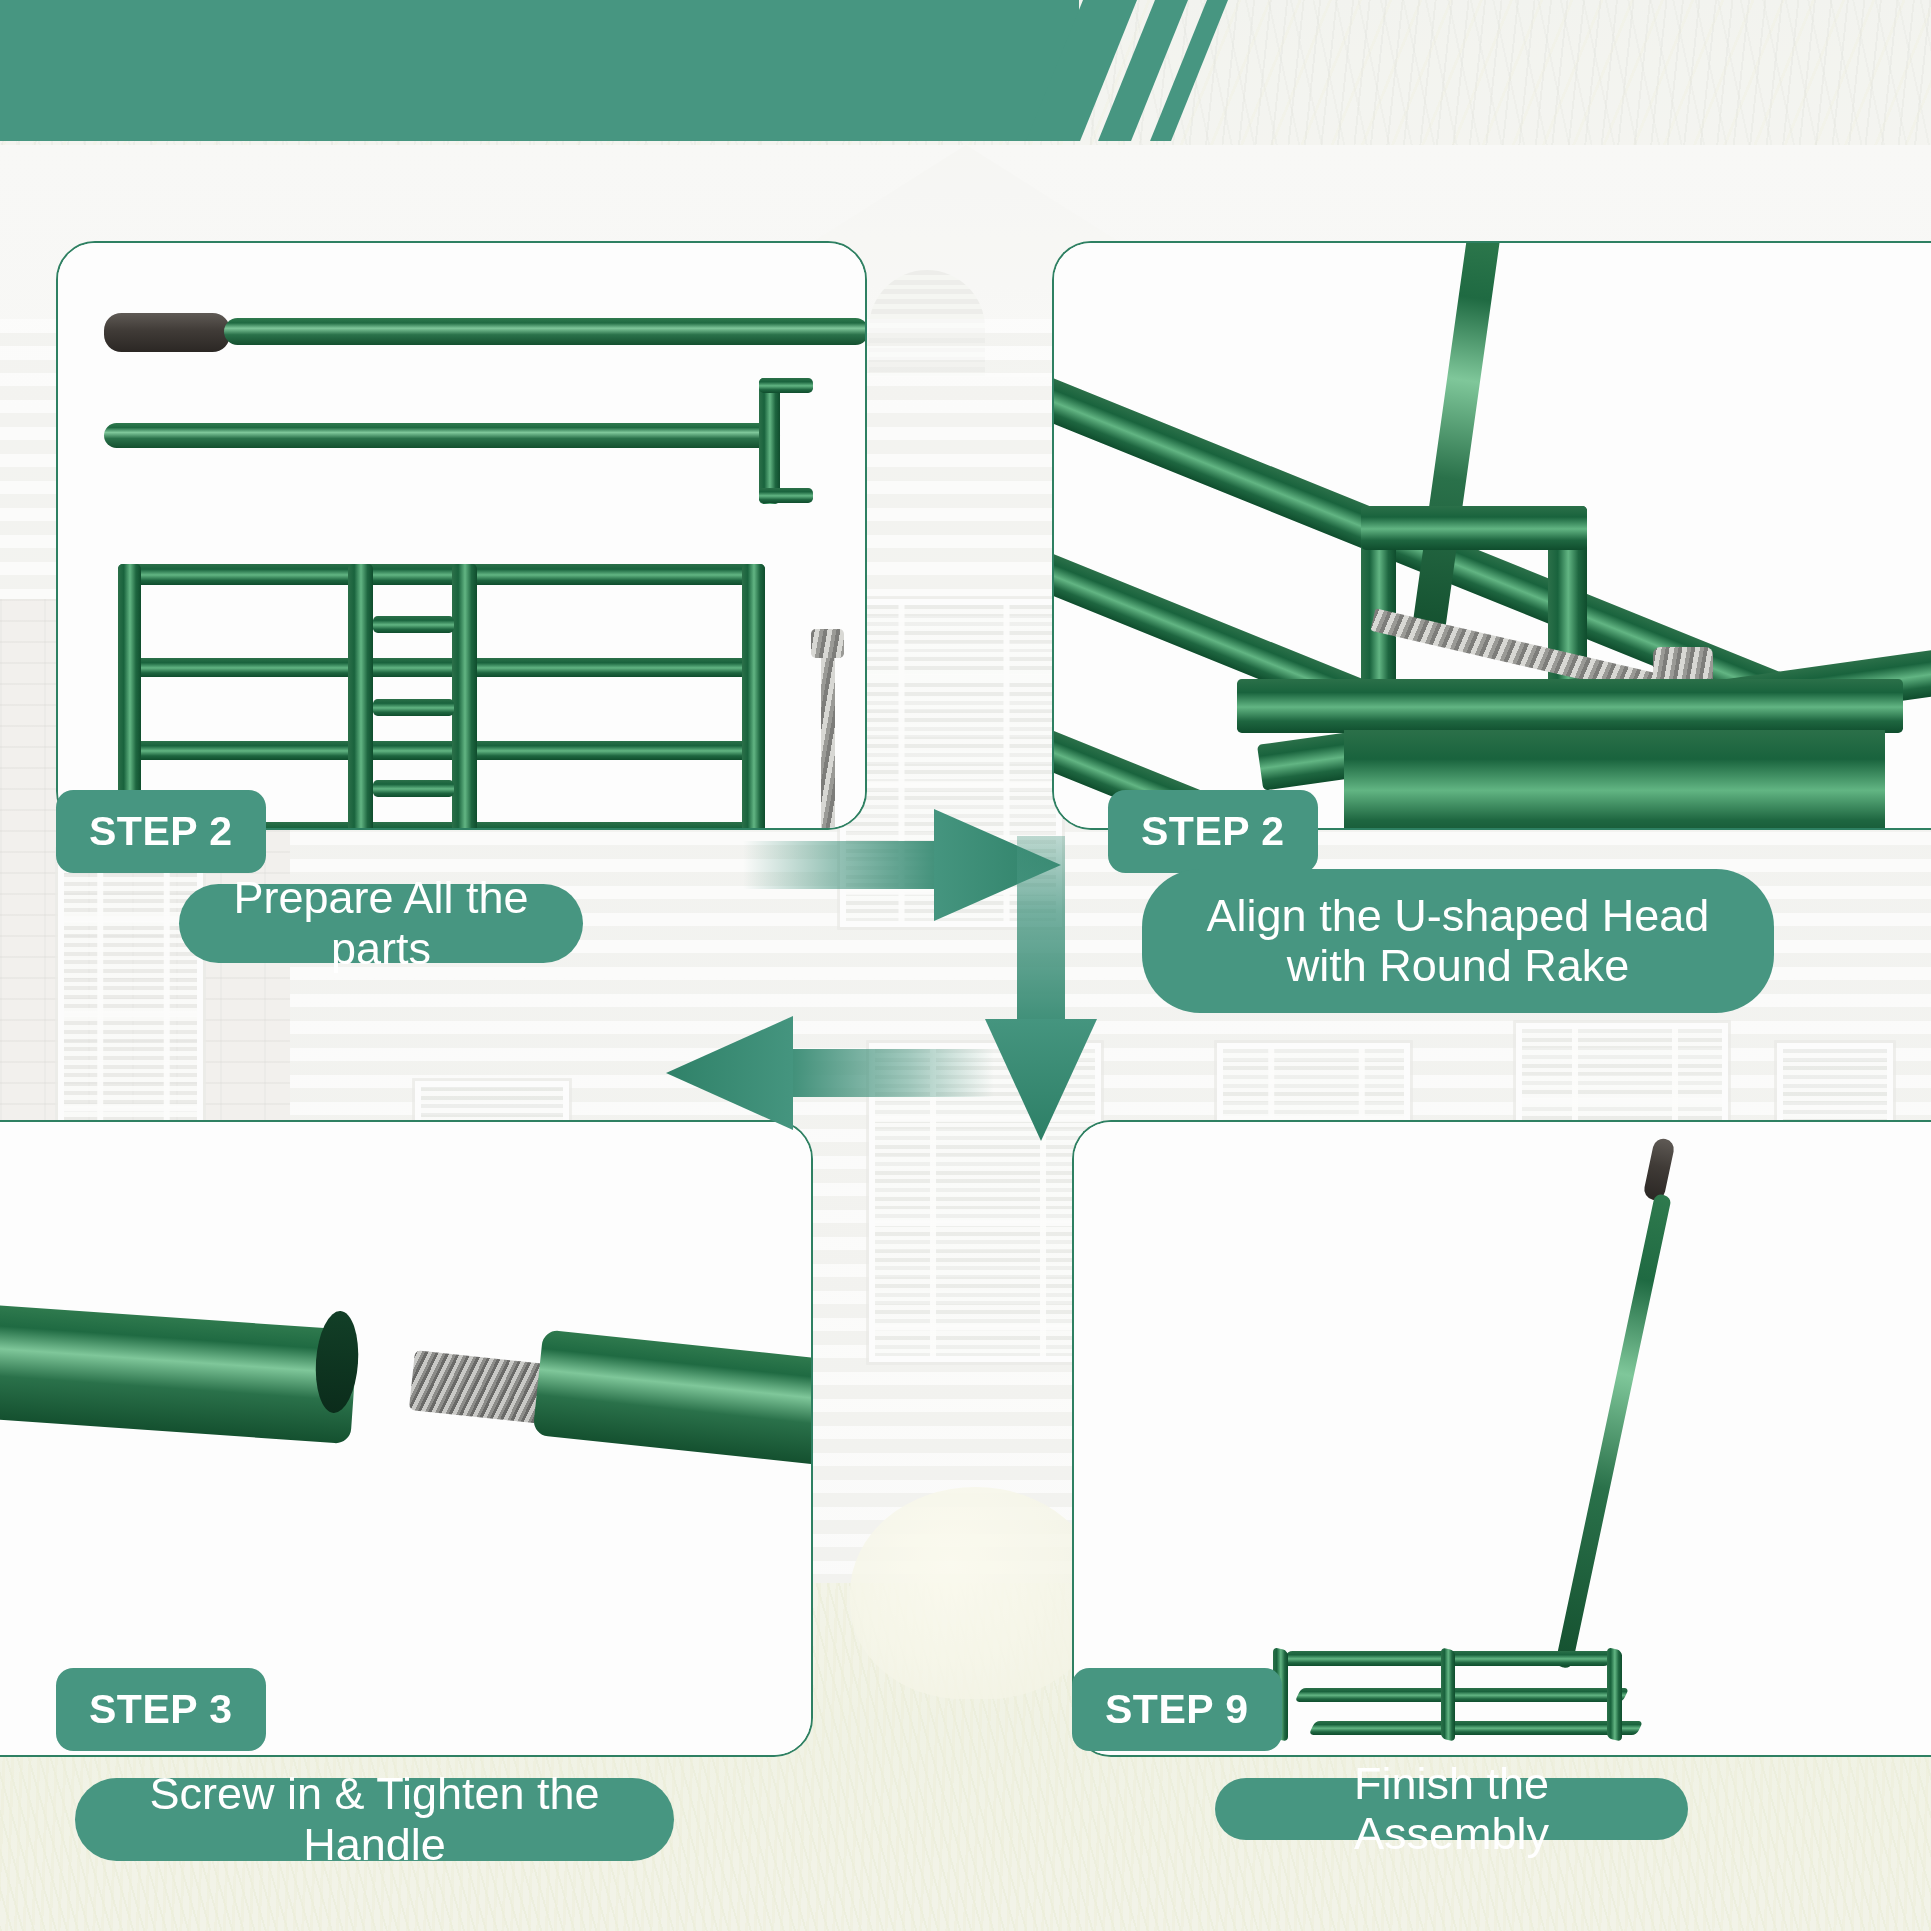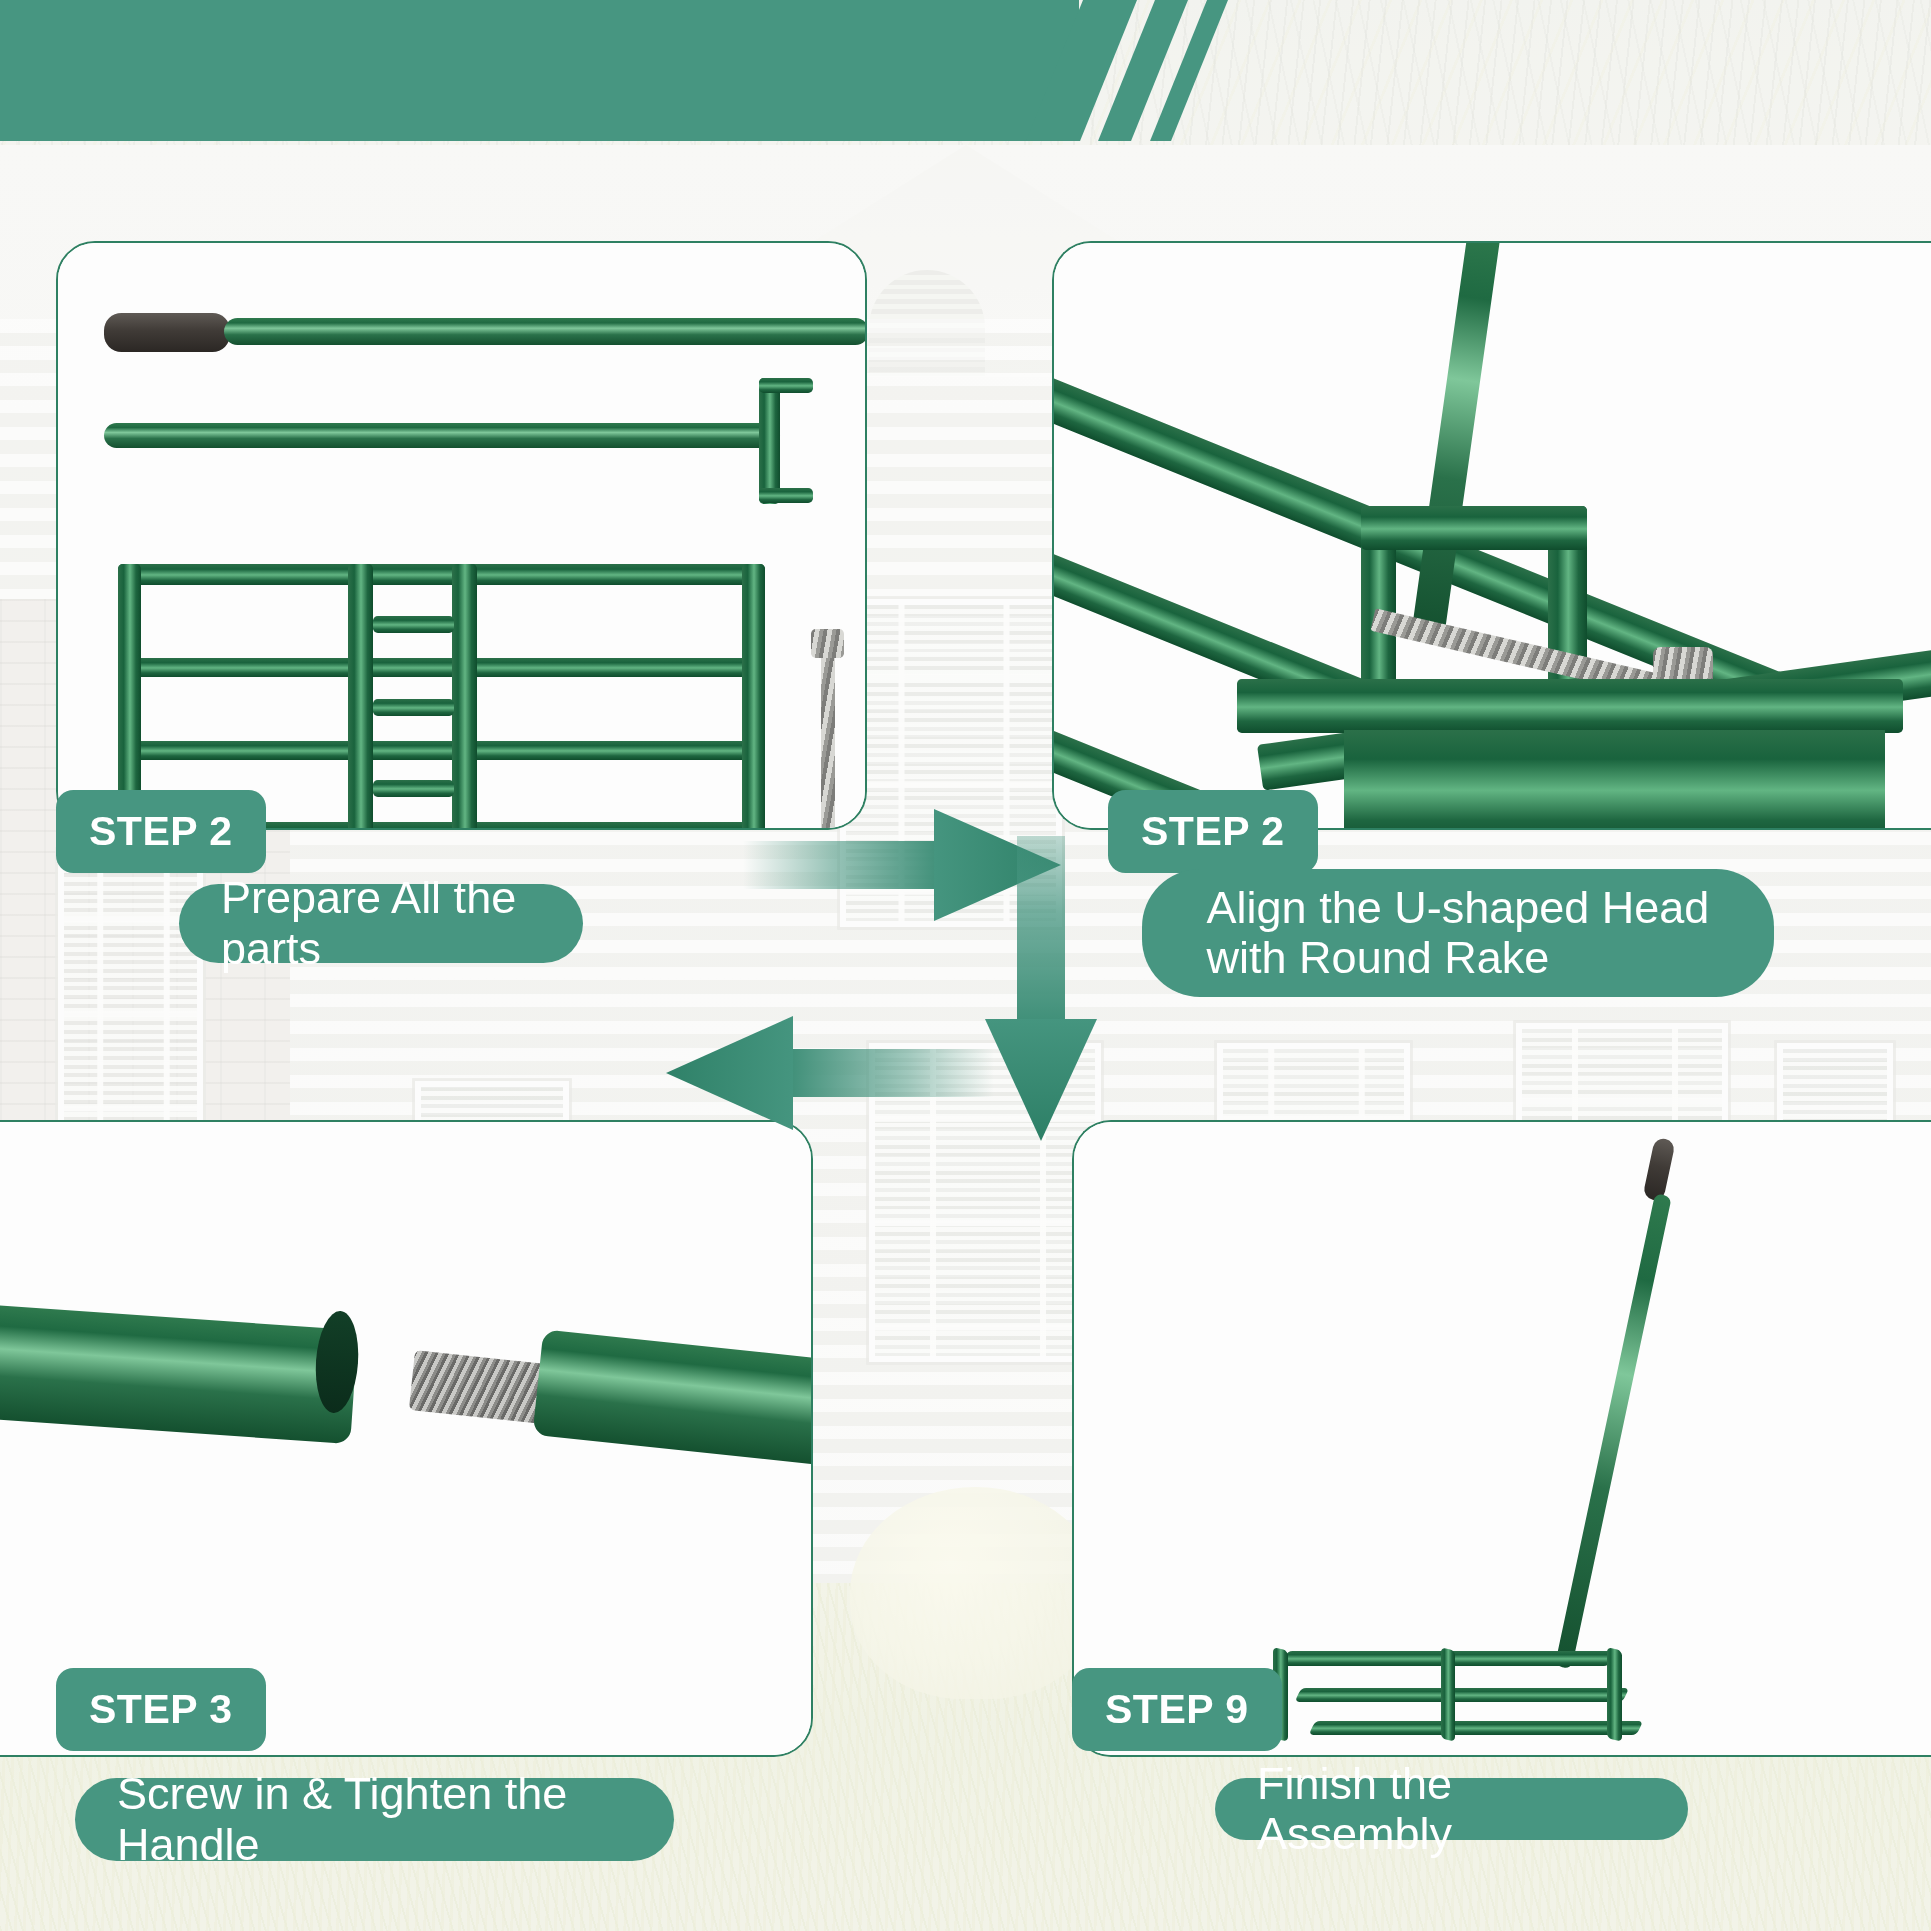--- a/index.html
+++ b/index.html
@@ -156,25 +156,25 @@
   #badge2 { left:1108px; top:790px; border-radius:17.4px 17.4px 17.4px 17.4px; }
   #badge3 { left:56px; top:1668px; border-radius:17.4px 17.4px 17.4px 17.4px; }
   #badge4 { left:1072px; top:1668px; border-radius:17.4px 17.4px 17.4px 17.4px; }
 
   
   .cap {
     position:absolute; z-index:30;
     background:#479681; color:#fff;
     border-radius:58px;
     display:flex; align-items:center; justify-content:center;
-    text-align:left; font-size:45px; line-height:1.12;
+    text-align:center; font-size:45px; line-height:1.12;
     padding:31px 42px; white-space:pre-line;
   }
   #cap1 { left:179px; top:884px; width:404px; height:79px; }
-  #cap2 { left:1142px; top:869px; width:632px; height:128px; }
+  #cap2 { left:1142px; top:869px; width:632px; height:144px; }
   #cap3 { left:75px; top:1778px; width:599px; height:83px; }
   #cap4 { left:1215px; top:1778px; width:473px; height:61px; }
 
   
   .arrow { position:absolute; z-index:15; }
 
   
   #arrow-right { left:743px; top:809px; width:319px; height:112px; }
   #arrow-right .tail {
     position:absolute; left:0; top:32px; width:198px; height:48px;

